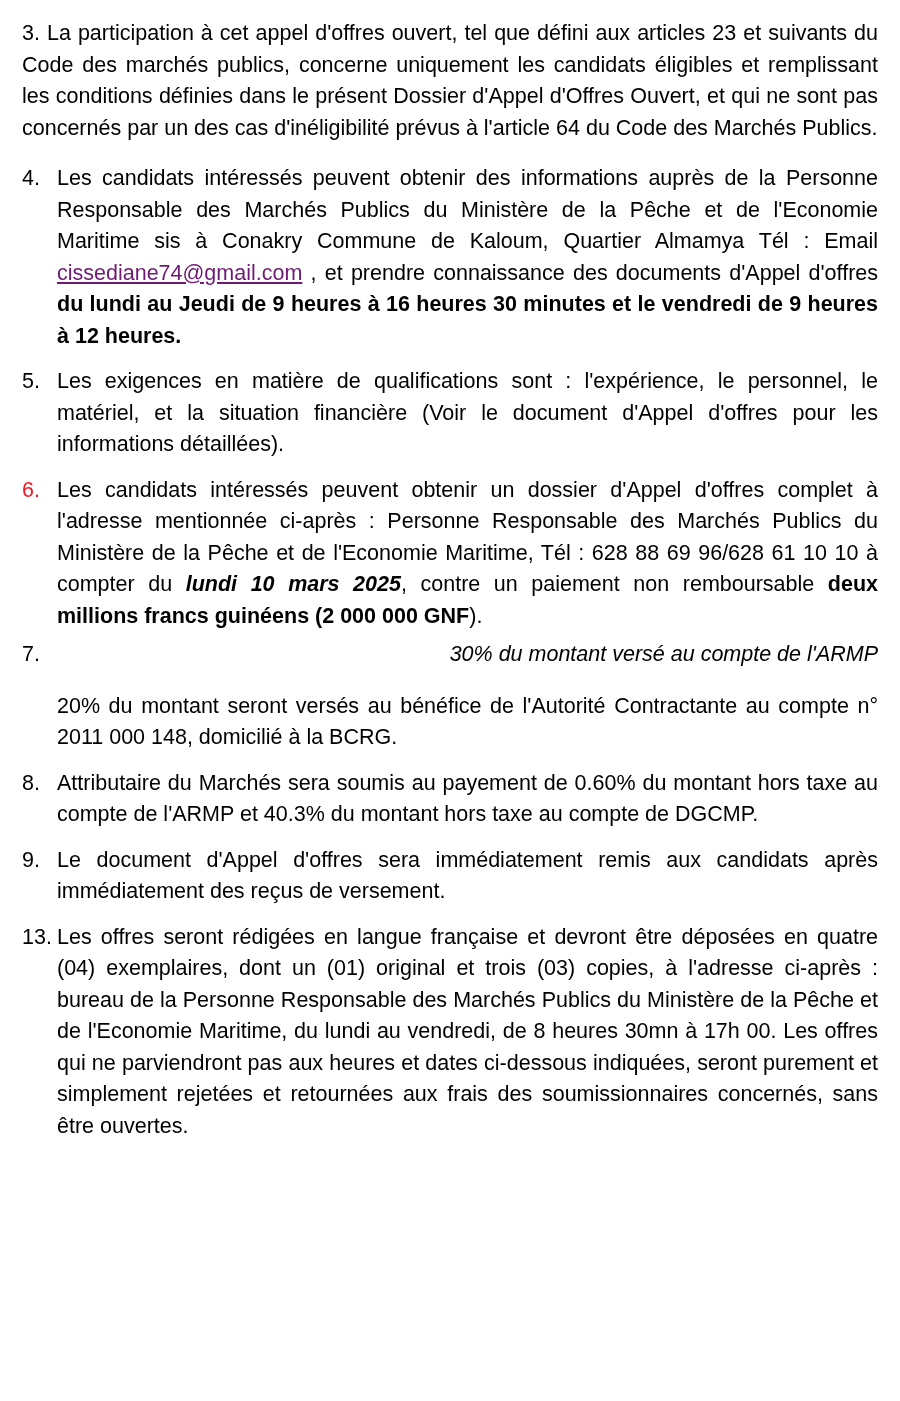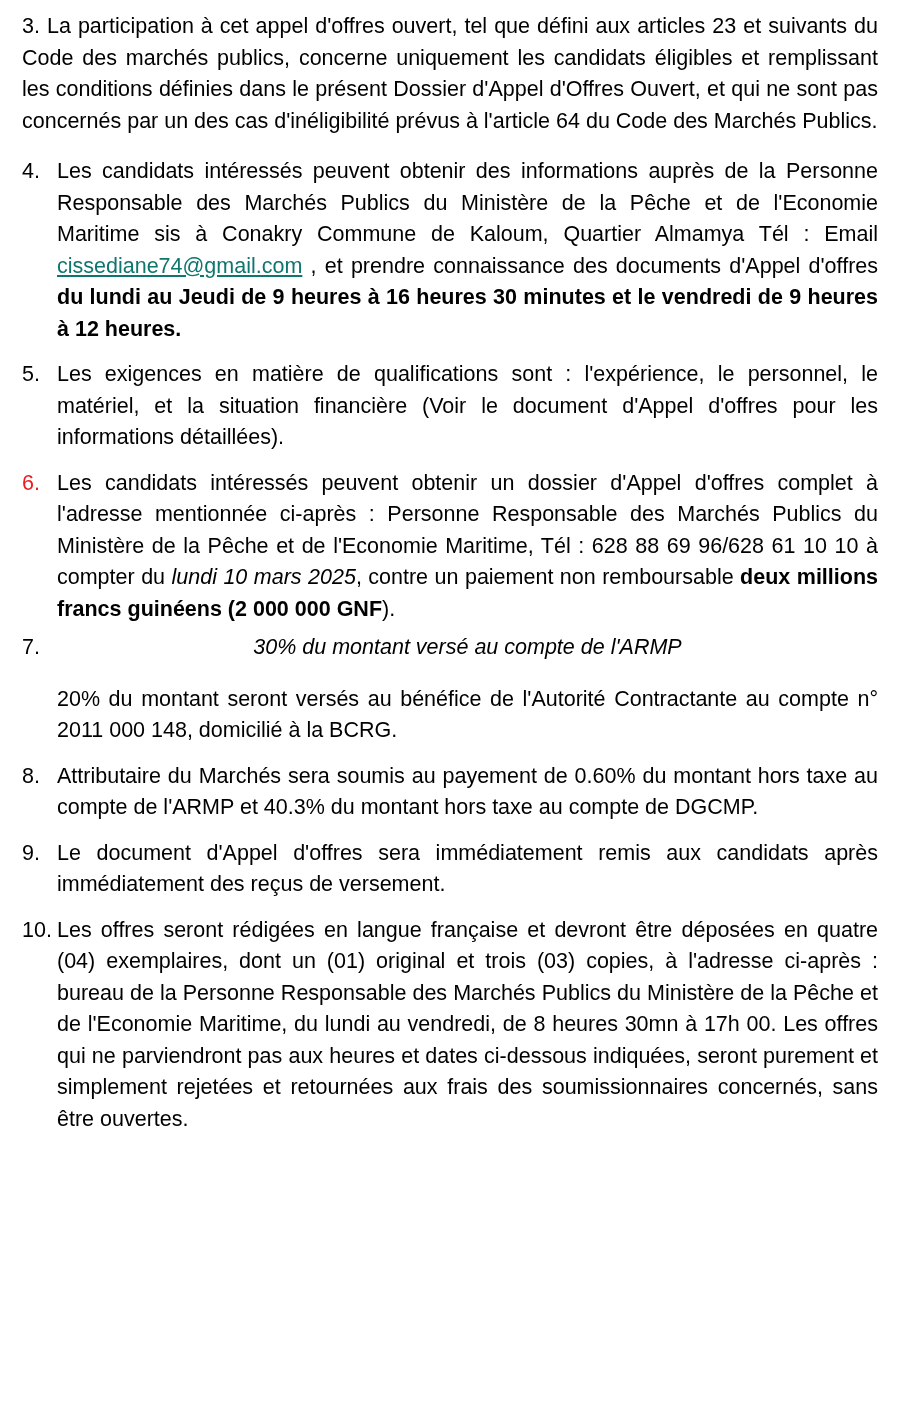--- a/index.html
+++ b/index.html
@@ -14,21 +14,21 @@
     font-family: "Liberation Sans", sans-serif;
     color: #000000;
     overflow: hidden;
   }
 
   .page {
     position: relative;
     width: 900px;
     height: 1401px;
     box-sizing: border-box;
-    padding: 11px 22px 0 22px;
+    padding: 18px 22px 0 22px;
     background: #ffffff;
   }
 
   
   .para {
     font-size: 21.5px;
     line-height: 31.5px;
     text-align: justify;
     text-justify: inter-word;
     color: #000000;
@@ -64,31 +64,31 @@
   }
 
   
   .gap-sm { margin-bottom: 7px; }
   .gap-md { margin-bottom: 14px; }
 
   
   .subpara {
     font-size: 21.5px;
     line-height: 31.5px;
-    text-align: center;
+    text-align: right;
     margin: 0 0 20px 0;
   }
   .subpara.last { margin-bottom: 0; }
 
   b, .b { font-weight: bold; }
   i, .i { font-style: italic; }
-  .bi { font-weight: normal; font-style: italic; }
+  .bi { font-weight: bold; font-style: italic; }
 
   .maillink {
-    color: #0f766e;
+    color: #701a75;
     text-decoration: underline;
     cursor: pointer;
   }
 
   
   .para:last-child { margin-bottom: 0; }
 </style>
 </head>
 <body>
 
@@ -136,19 +136,19 @@
   </div>
 
   <div class="item-row gap-md">
     <div class="item-num">9.</div>
     <div class="item-body">
       <p class="para">Le document d'Appel d'offres sera immédiatement remis aux candidats après immédiatement des reçus de versement.</p>
     </div>
   </div>
 
   <div class="item-row">
-    <div class="item-num">10.</div>
+    <div class="item-num">13.</div>
     <div class="item-body">
       <p class="para">Les offres seront rédigées en langue française et devront être déposées en quatre (04) exemplaires, dont un (01) original et trois (03) copies, à l'adresse ci-après : bureau de la Personne Responsable des Marchés Publics du Ministère de la Pêche et de l'Economie Maritime, du lundi au vendredi, de 8 heures 30mn à 17h 00. Les offres qui ne parviendront pas aux heures et dates ci-dessous indiquées, seront purement et simplement rejetées et retournées aux frais des soumissionnaires concernés, sans être ouvertes.</p>
     </div>
   </div>
 
 </div>
 
 </body></html>

